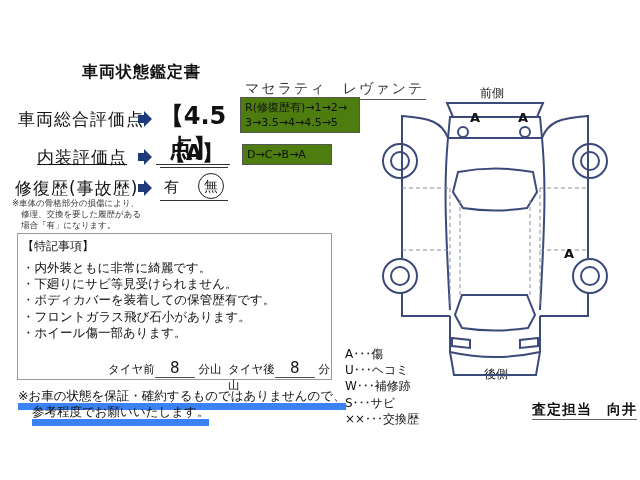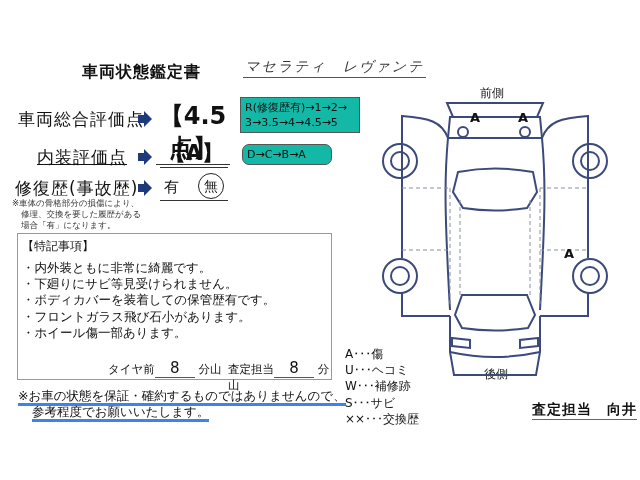--- a/index.html
+++ b/index.html
@@ -1,32 +1,32 @@
 <!DOCTYPE html>
 <html><head>
 <meta charset="utf-8">
 <style>
   html, body { margin:0; padding:0; background:#ffffff; }
   body { width:640px; height:480px; position:relative; overflow:hidden;
          font-family:"DejaVu Sans", sans-serif; color:#111; }
   .abs { position:absolute; }
   .title { left:70px; top:62px; font-size:16px; font-weight:bold; letter-spacing:1px;margin-left:12px; }
-  .car-name { left:243px; top:58px; font-size:14px; color:#333; border-bottom:1px solid #555; padding:0 2px 1px 2px; letter-spacing:2px;font-style:italic; }
+  .car-name { left:243px; top:80px; font-size:14px; color:#333; border-bottom:1px solid #555; padding:0 2px 1px 2px; letter-spacing:2px; }
   .label { font-size:17px; font-weight:normal; letter-spacing:1px; }
   .arrow { width:14px; height:16px; }
   .value { font-weight:bold; border-bottom:1px solid #333; text-align:center; }
-  .scale-box { border:1px solid #555; font-size:11px; line-height:15px; padding:2px 4px; background:#14b8a6; }
+  .scale-box { border:1px solid #555; font-size:11px; line-height:15px; padding:2px 4px; background:#4d7c0f; }
   .note-small { font-size:8.5px; line-height:11px; color:#333; }
   .remarks { left:17px; top:233px; width:313px; height:145px; border:1px solid #999; }
   .remarks-title { position:absolute; left:4px; top:4px; font-size:12px; }
   .remarks-list { position:absolute; left:4px; top:26px; font-size:12.5px; line-height:16.2px; margin:0; padding:0; list-style:none; }
   .tire { font-size:11.5px; }
   .tire-val { display:inline-block; width:40px; text-align:center; border-bottom:1px solid #555; font-size:15px; font-weight:normal; }
   .disclaimer { left:18px; top:388px; font-size:12.5px; line-height:16px; }
-  .disclaimer span { border-bottom:3px solid #3b82f6; }
+  .disclaimer span { border-bottom:7px solid #3b82f6; }
   .legend { left:345px; top:346px; font-size:12px; line-height:16.2px; }
   .side-label { font-size:12px; }
   .inspector { left:532px; top:401px; font-size:14px; font-weight:bold; border-bottom:1px solid #666; letter-spacing:1px;text-align:right; }
   .mark { font-size:13px; font-weight:bold; color:#111; }
 </style>
 </head>
 <body>
 
 <div class="abs title">車両状態鑑定書</div>
 <div class="abs car-name">マセラティ　レヴァンテ</div>
@@ -39,21 +39,21 @@
 <div class="abs scale-box" style="left:240px;top:97px;width:110px;">
   <div>R(修復歴有)→1→2→</div>
   <div>3→3.5→4→4.5→5</div>
 </div>
 
 <div class="abs label" style="left:37px;top:146px;text-decoration:underline;">内装評価点</div>
 <svg class="abs arrow" style="left:138px;top:149px;" viewBox="0 0 14 16">
   <polygon points="0,4 6,4 6,0 14,8 6,16 6,12 0,12" fill="#1f3a7a"></polygon>
 </svg>
 <div class="abs value" style="left:160px;top:139px;width:68px;font-size:21px;">【A】</div>
-<div class="abs scale-box" style="left:242px;top:144px;width:80px;border-radius:7px;">D→C→B→A</div>
+<div class="abs scale-box" style="left:242px;top:144px;width:80px;">D→C→B→A</div>
 
 <div class="abs label" style="left:15px;top:177px;">修復歴(事故歴)</div>
 <svg class="abs arrow" style="left:138px;top:180px;" viewBox="0 0 14 16">
   <polygon points="0,4 6,4 6,0 14,8 6,16 6,12 0,12" fill="#1f3a7a"></polygon>
 </svg>
 <div class="abs" style="left:160px;top:178px;width:68px;height:22px;border-bottom:1px solid #333;">
   <span style="position:absolute;left:4px;top:0;font-size:15px;">有</span>
   <span style="position:absolute;left:38px;top:-5px;width:24px;height:24px;border:1px solid #222;border-radius:50%;font-size:14px;line-height:24px;text-align:center;">無</span>
 </div>
 <div class="abs note-small" style="left:12px;top:198px;">
@@ -69,21 +69,21 @@
     <li>・下廻りにサビ等見受けられません。</li>
     <li>・ボディカバーを装着しての保管歴有です。</li>
     <li>・フロントガラス飛び石小があります。</li>
     <li>・ホイール傷一部あります。</li>
   </ul>
   <div class="tire" style="position:absolute;left:90px;top:125px;">
     <span>タイヤ前</span><span class="tire-val">8</span>
     <span>分山</span>
   </div>
   <div class="tire" style="position:absolute;left:210px;top:125px;">
-    <span>査定担当</span><span class="tire-val">8</span>
+    <span>タイヤ後</span><span class="tire-val">8</span>
     <span>分山</span>
   </div>
 </div>
 
 <div class="abs disclaimer">
   <div><span>※お車の状態を保証・確約するものではありませんので、</span></div>
   <div style="padding-left:14px;"><span>参考程度でお願いいたします。</span></div>
 </div>
 
 <div class="abs side-label" style="left:480px;top:85px;">前側</div>

